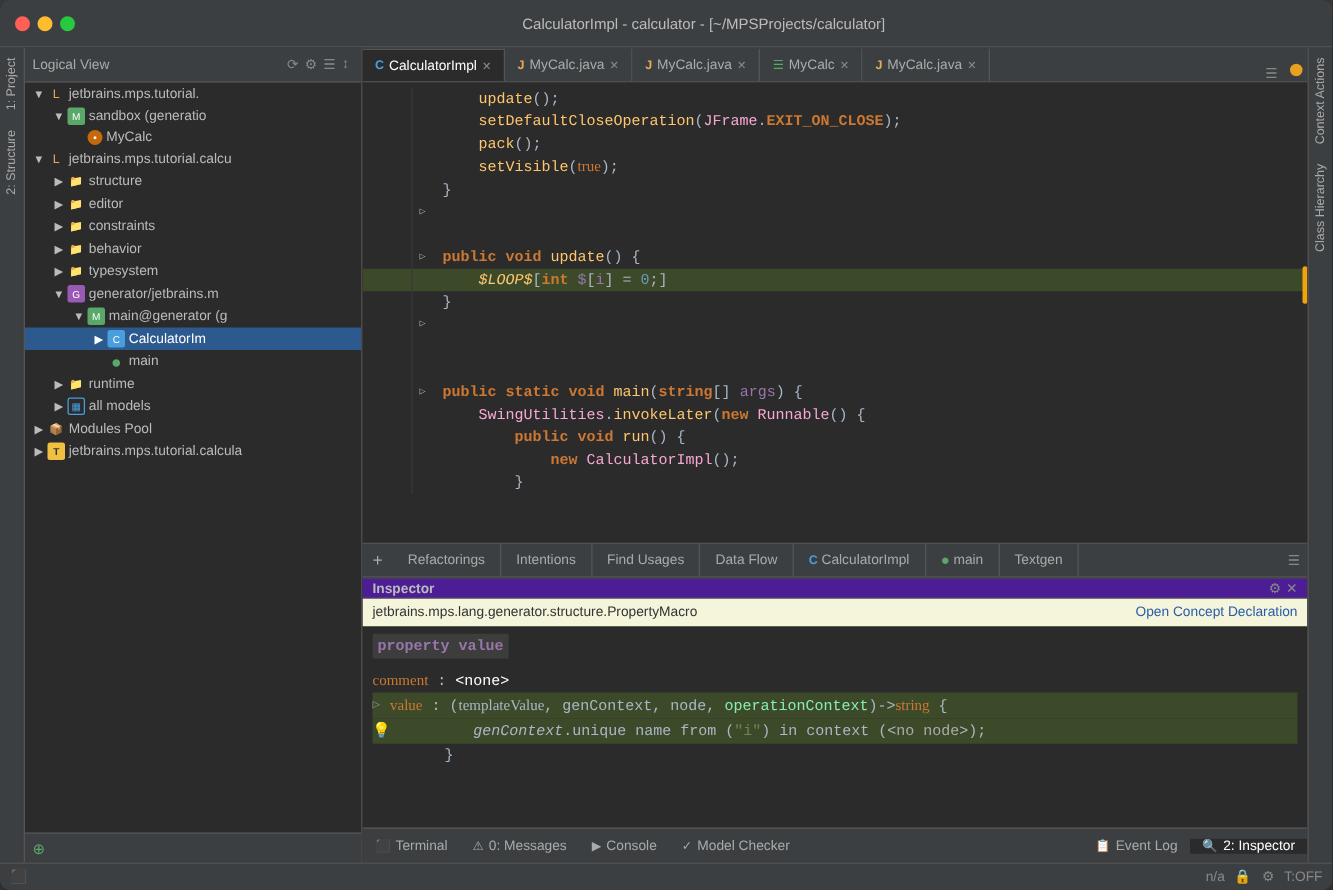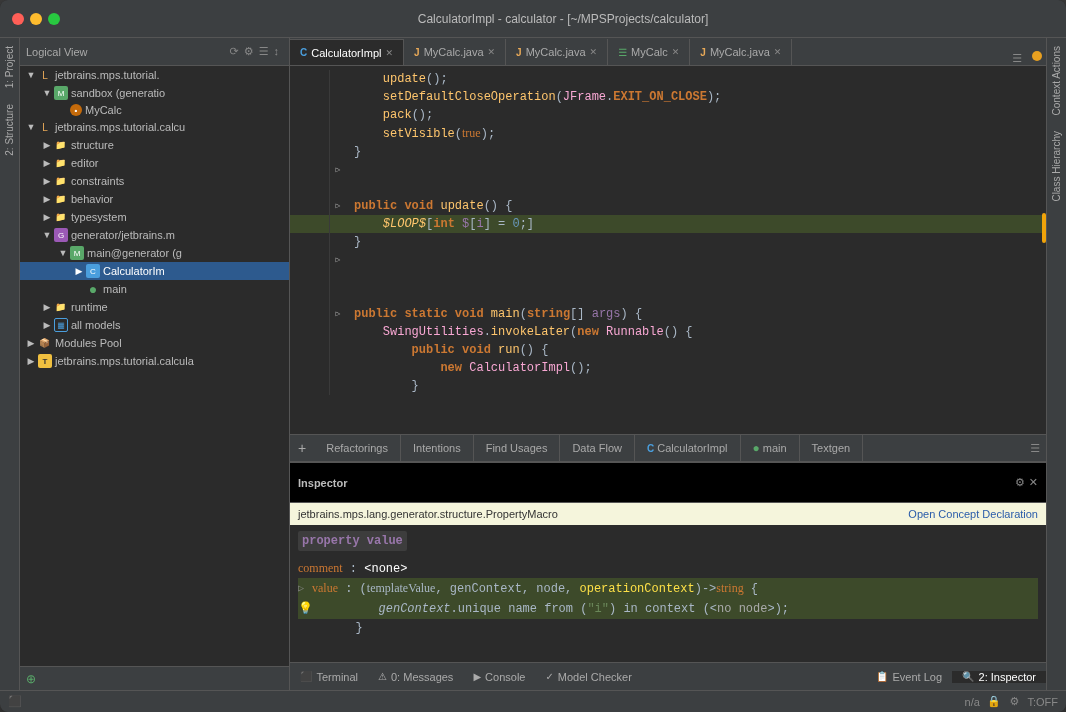--- a/index.html
+++ b/index.html
@@ -300,22 +300,22 @@
     
     .inspector-panel {
       height: 200px;
       background: #2b2b2b;
       display: flex;
       flex-direction: column;
       border-top: 1px solid #555;
       flex-shrink: 0;
     }
     .inspector-toolbar {
-      height: 40px;
-      background: #000000;
+      height: 16px;
+      background: #4c1d95;
       display: flex;
       align-items: center;
       padding: 0 8px;
       border-bottom: 1px solid #555;
       flex-shrink: 0;
     }
     .inspector-title {
       color: #bbb;
       font-size: 11px;
       font-weight: bold;
@@ -767,21 +767,21 @@
           </div>
           <div style="height:8px;"></div>
 
           <div class="insp-line">
             <span class="insp-text"><span class="kw2">comment</span> : <span style="color:#ffffff;">&lt;none&gt;</span></span>
           </div>
 
           <div class="insp-line" style="background:#3d4a2a;padding:1px 0;display:block;">
             <div style="display:flex;align-items:center;">
               <div class="insp-bullet">▷</div>
-              <span class="insp-text"><span class="kw2">value</span> : (<span style="color:#a9b7c6;font-family:Liberation Serif, serif;">templateValue</span>, <span style="color:#a9b7c6;">genContext</span>, <span style="color:#a9b7c6;">node</span>, <span style="color:#fde047;">operationContext</span>)-&gt;<span class="kw2">string</span> {</span>
+              <span class="insp-text"><span class="kw2">value</span> : (<span style="color:#a9b7c6;font-family:Liberation Serif, serif;">templateValue</span>, <span style="color:#a9b7c6;">genContext</span>, <span style="color:#a9b7c6;">node</span>, <span style="color:#86efac;">operationContext</span>)-&gt;<span class="kw2">string</span> {</span>
             </div>
           </div>
 
           <div class="insp-line" style="background:#3d4a2a;padding:1px 0;">
             <span class="insp-text" style="display:flex;align-items:center;gap:4px;">
               <span class="bulb-icon">💡</span>
               <span>        <span style="color:#a9b7c6;font-style:italic;">genContext</span>.<span style="color:#a9b7c6;">unique name from</span> (<span style="color:#6a8759;">"i"</span>) in context (&lt;<span style="color:#aaa;">no node</span>&gt;);</span>
             </span>
           </div>
 

